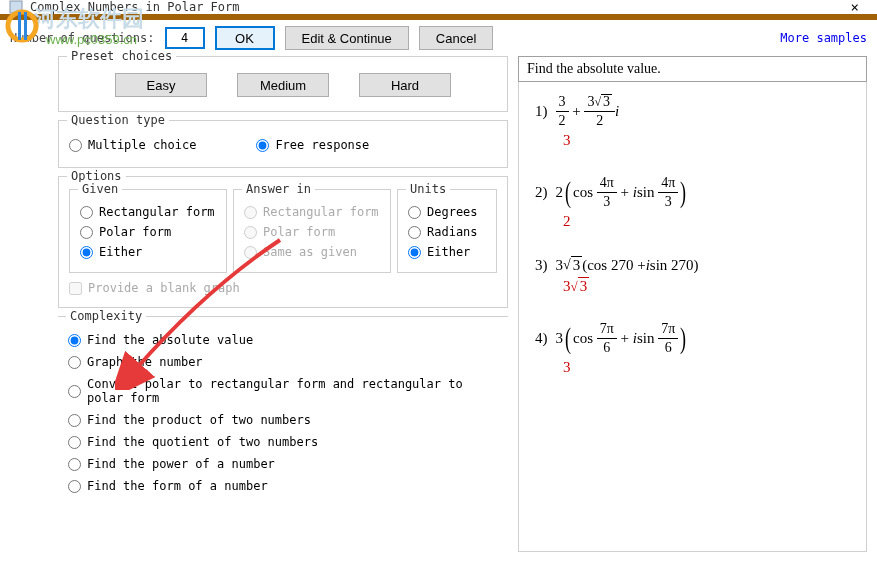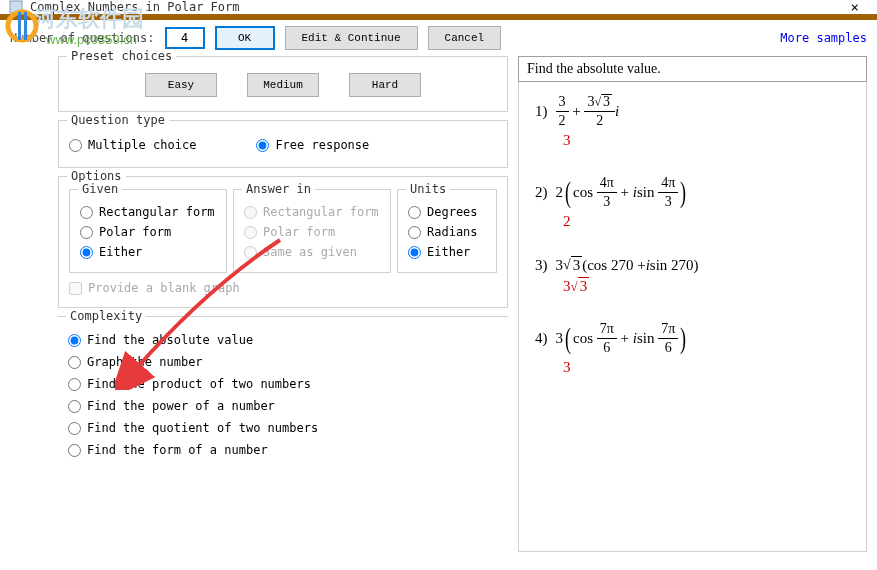--- a/index.html
+++ b/index.html
@@ -51,22 +51,22 @@
   border: 2px solid #0078d7;
   text-align: center;
   font-family: inherit;
   font-size: 12px;
 }
 .btn {
   height: 24px;
   padding: 0 12px;
   background: #e1e1e1;
   border: 1px solid #adadad;
-  font-family: Liberation Mono, monospace;
-  font-size: 11px;
+  font-family: Liberation Sans, sans-serif;
+  font-size: 13px;
   cursor: default;
 }
 .btn.ok { background: #e5f1fb; border: 2px solid #0078d7; width: 60px; }
 .btn.wide { padding: 0 16px; }
 .more-link {
   margin-left: auto;
   color: #0000ee;
   font-size: 12px;
 }
 .main {
@@ -86,21 +86,21 @@
 .groupbox > .legend {
   position: absolute;
   top: -8px;
   left: 8px;
   background: #fff;
   padding: 0 4px;
   font-size: 12px;
   color: #333;
 }
 .preset-row { display: flex; gap: 30px; justify-content: center; padding: 4px 0; }
-.preset-row .btn { width: 72px; }
+.preset-row .btn { width: 92px; }
 .radio-row { display: flex; gap: 60px; padding: 2px 0; }
 .radio-item { display: flex; align-items: center; gap: 6px; padding: 3px 0; }
 .radio-item input { margin: 0; }
 .radio-item.disabled { color: #aaa; }
 .options-inner { display: flex; gap: 6px; }
 .options-inner .groupbox { flex: 1; margin-bottom: 6px; }
 .options-inner .groupbox.narrow { flex: 0 0 100px; }
 .checkbox-item { display: flex; align-items: center; gap: 6px; padding: 2px 0; color: #aaa; }
 .complexity-list .radio-item { padding: 4px 0; }
 
@@ -259,29 +259,33 @@
       <label class="radio-item">
             <input type="radio" name="cx" checked="" style="">
             <span>Find the absolute value</span>
           </label>
       <label class="radio-item">
             <input type="radio" name="cx" style="">
             <span>Graph the number</span>
           </label>
       <label class="radio-item">
             <input type="radio" name="cx" style="">
+            <span>Convert polar to rectangular form and rectangular to polar form</span>
+          </label>
+      <label class="radio-item">
+            <input type="radio" name="cx" style="">
             <span>Find the product of two numbers</span>
           </label>
       <label class="radio-item">
             <input type="radio" name="cx" style="">
+            <span>Find the quotient of two numbers</span>
+          </label>
+      <label class="radio-item">
+            <input type="radio" name="cx" style="">
             <span>Find the power of a number</span>
-          </label>
-      <label class="radio-item">
-            <input type="radio" name="cx" style="">
-            <span>Find the quotient of two numbers</span>
           </label>
       <label class="radio-item">
             <input type="radio" name="cx" style="">
             <span>Find the form of a number</span>
           </label>
     </div>
   </div>
 
 </div>
 

